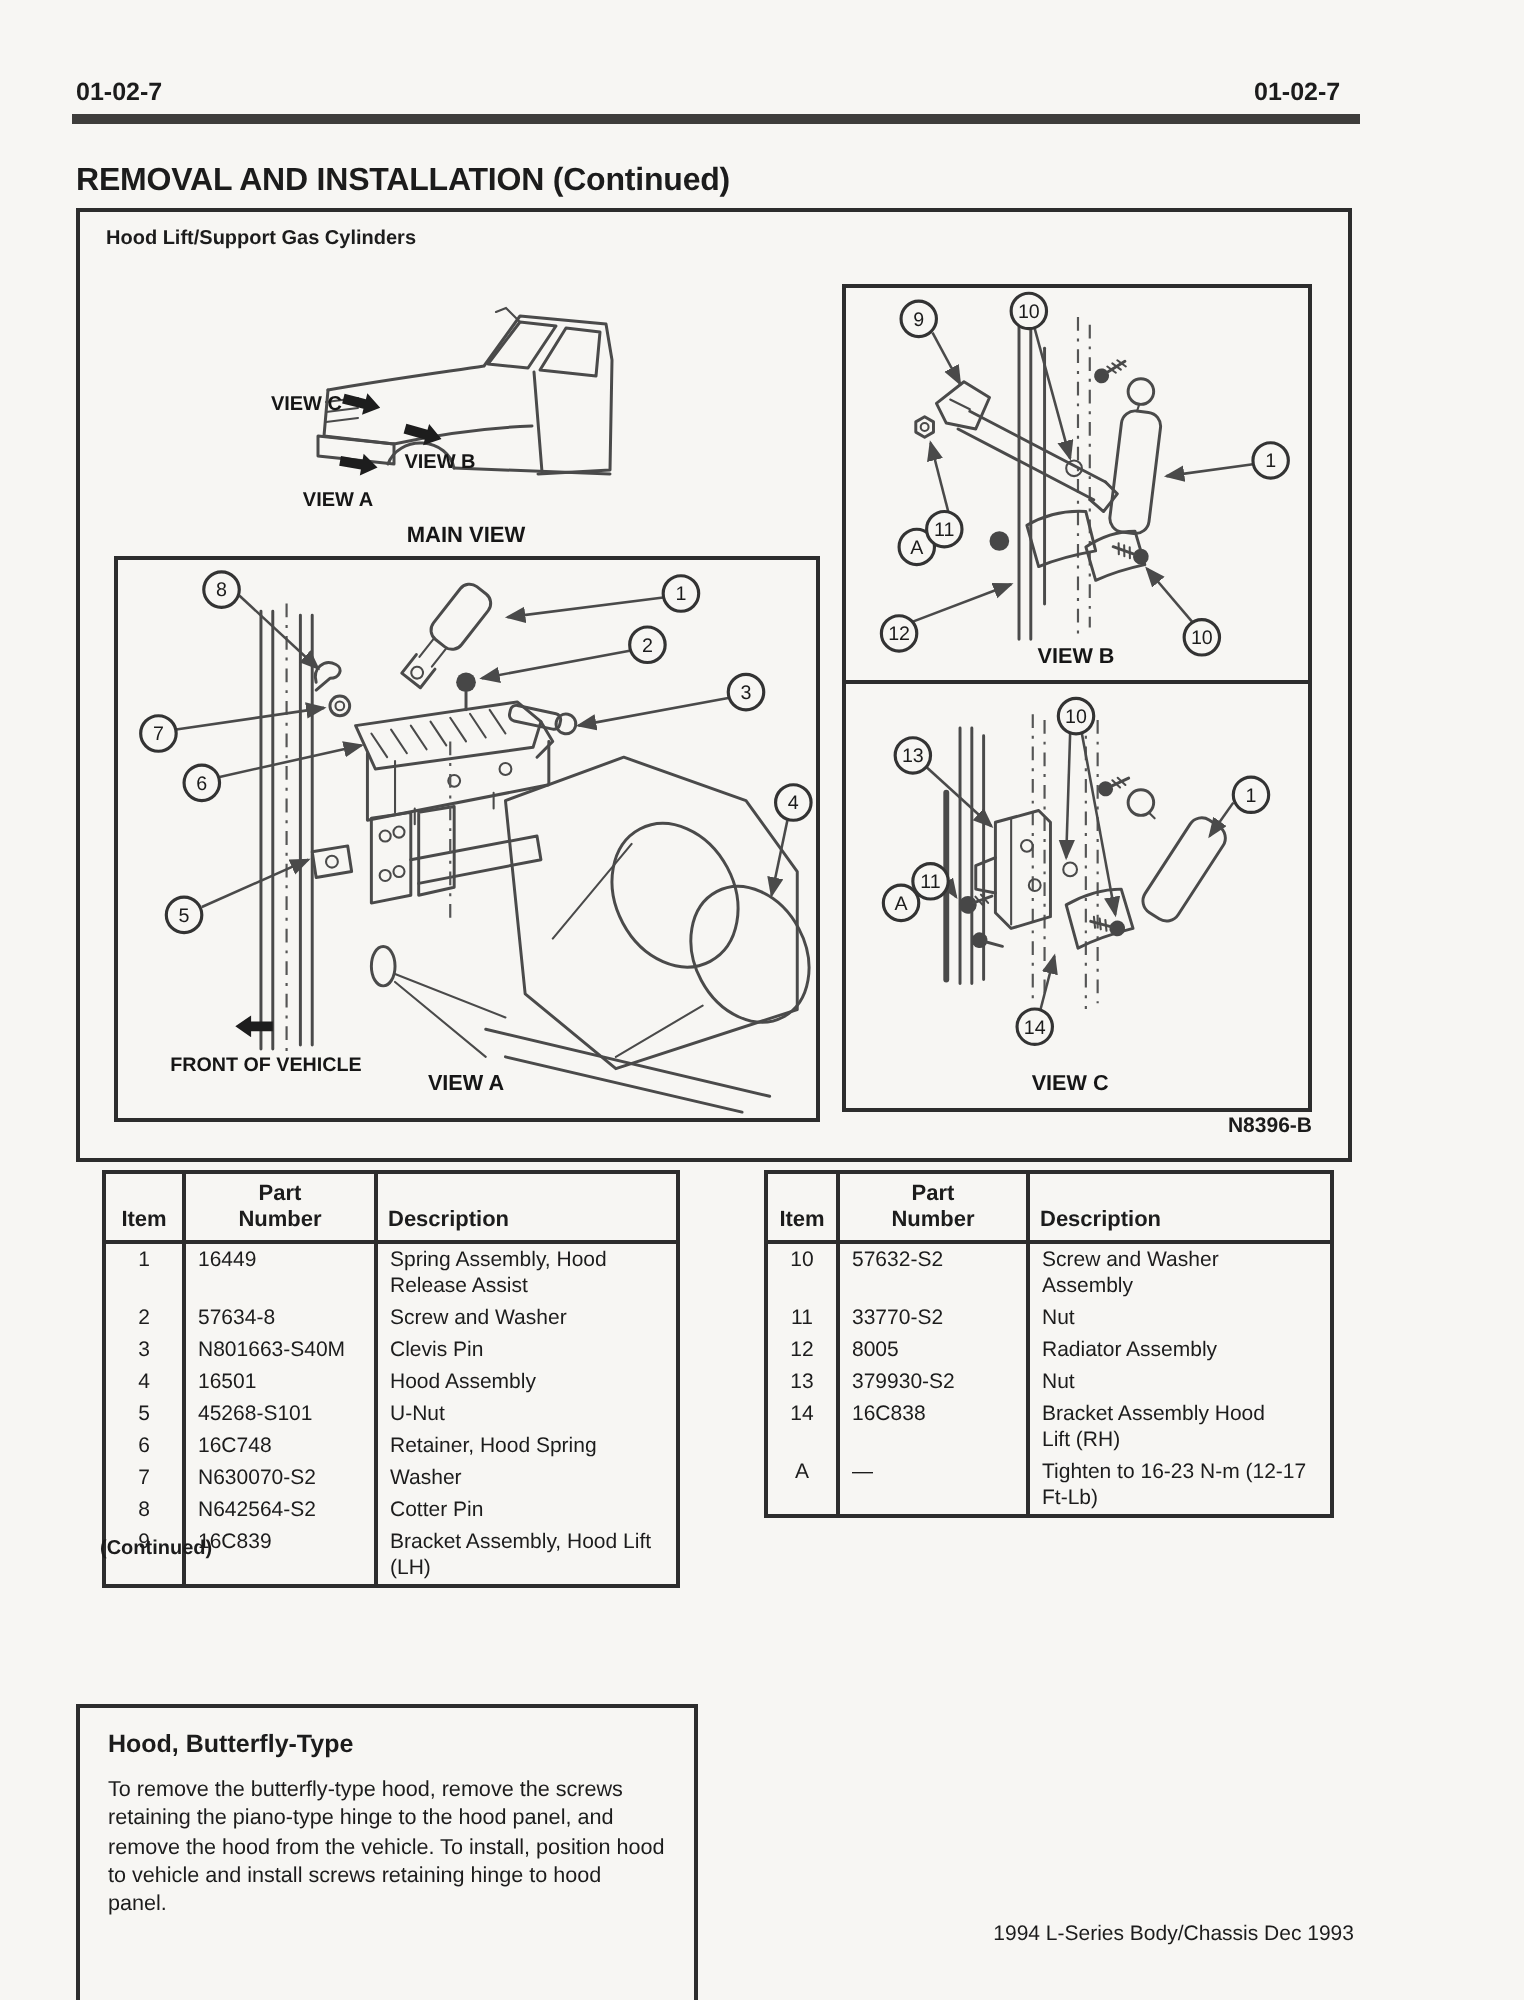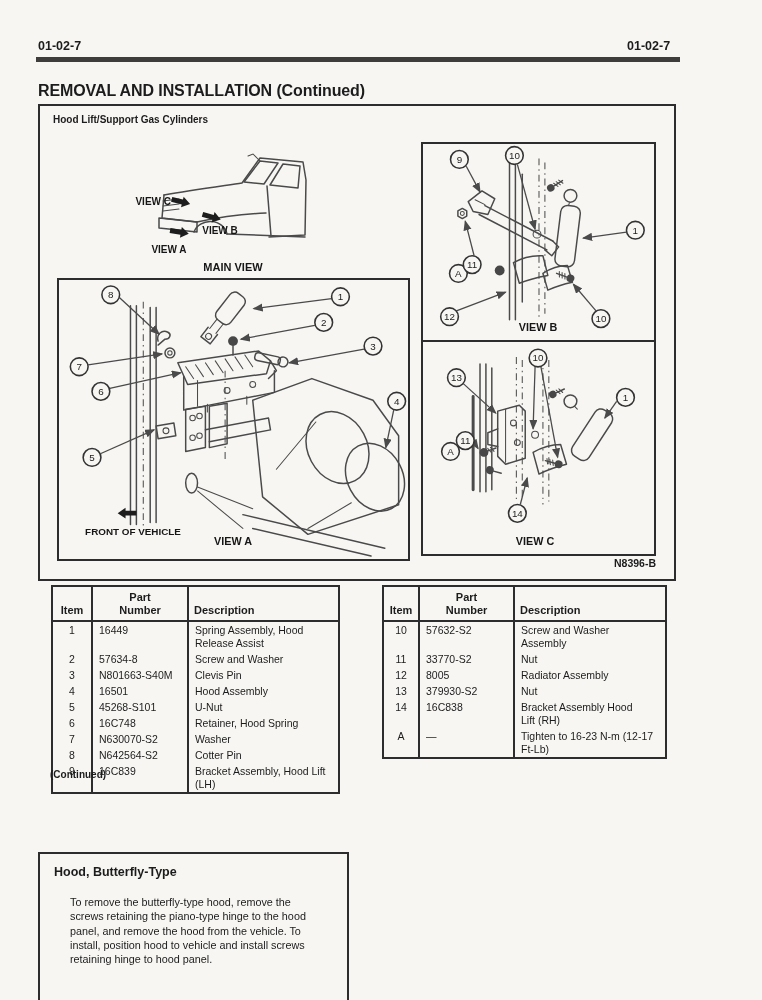--- a/index.html
+++ b/index.html
@@ -40,21 +40,21 @@
              border-bottom:2px solid #2d2d2d;border-left:2px solid #2d2d2d;border-top:0;border-right:0;}
   .ptable td{vertical-align:top;padding:2px 6px 1px;border-left:2px solid #2d2d2d;border-top:0;border-bottom:0;border-right:0;}
   .ptable th:first-child,.ptable td:first-child{border-left:0;}
   .c{text-align:center;}
   .continued{font-size:10px;font-weight:bold;}
 
   
   .note-box{border:2px solid #2d2d2d;padding:11px 14px 0 14px;box-sizing:border-box;}
   .note-title{font-size:12.5px;font-weight:bold;margin:0 0 9px 0;}
   .note-sub{font-size:11.5px;font-weight:bold;margin:0 0 7px 0;}
-  .note-body{font-size:10.8px;line-height:14.3px;margin:16px;}
+  .note-body{font-size:10.8px;line-height:14.3px;margin:0;}
 
   .footer-line{font-size:10.5px;text-align:right;}
 </style>
 </head>
 <body>
 
 <div class="page">
 
   <span class="abs hdr-num" style="left:38px;top:39px;">01-02-7</span>
   <span class="abs hdr-num" style="left:627px;top:39px;">01-02-7</span>
@@ -498,14 +498,15 @@
           <td style="padding-right:0">Tighten to 16-23 N-m (12-17 Ft-Lb)</td>
         </tr>
     </tbody>
   </table>
 
   <div class="abs note-box" style="left:38px;top:852px;width:311px;height:152px;">
     <p class="note-title">Hood, Butterfly-Type</p>
     <p class="note-body">To remove the butterfly-type hood, remove the screws retaining the piano-type hinge to the hood panel, and remove the hood from the vehicle. To install, position hood to vehicle and install screws retaining hinge to hood panel.</p>
   </div>
 
+  <div class="abs footer-line" style="left:400px;top:961px;width:277px;">1994 L-Series Body/Chassis Dec 1993</div>
 
 </div>
 
 </body></html>

